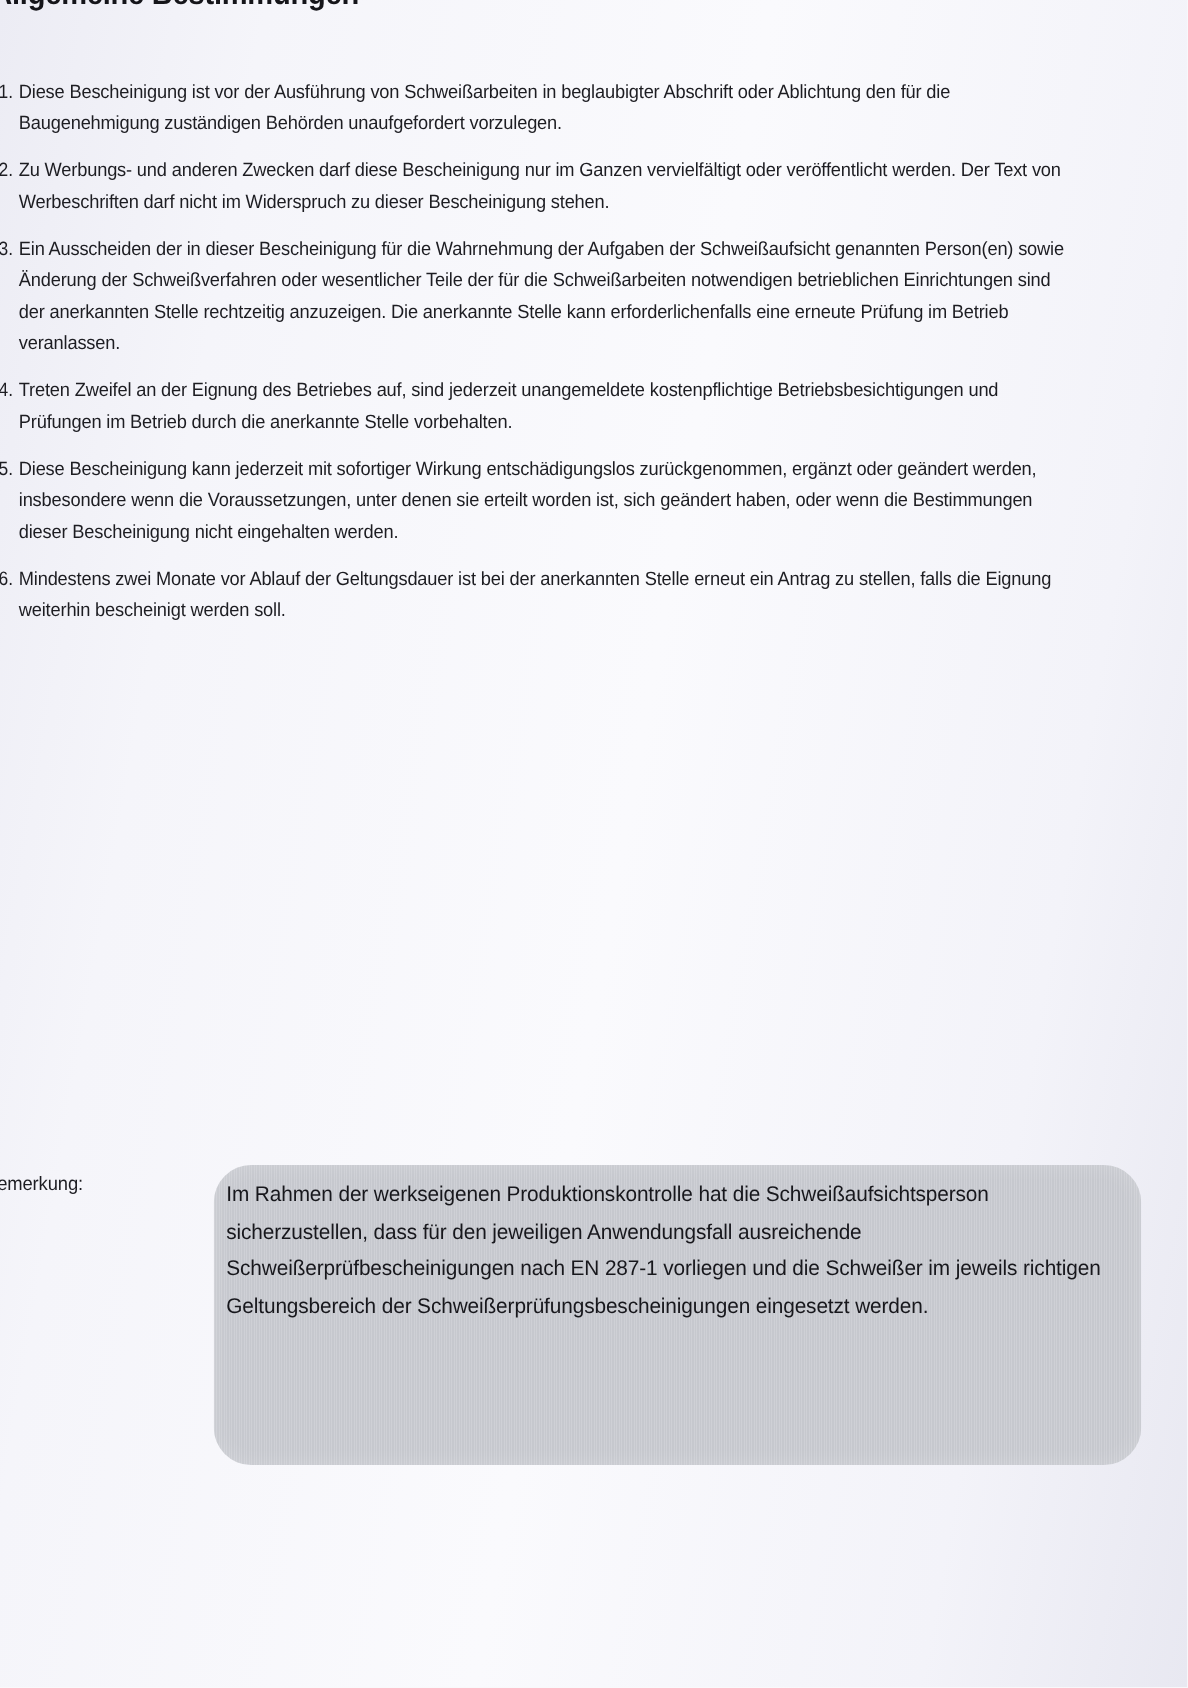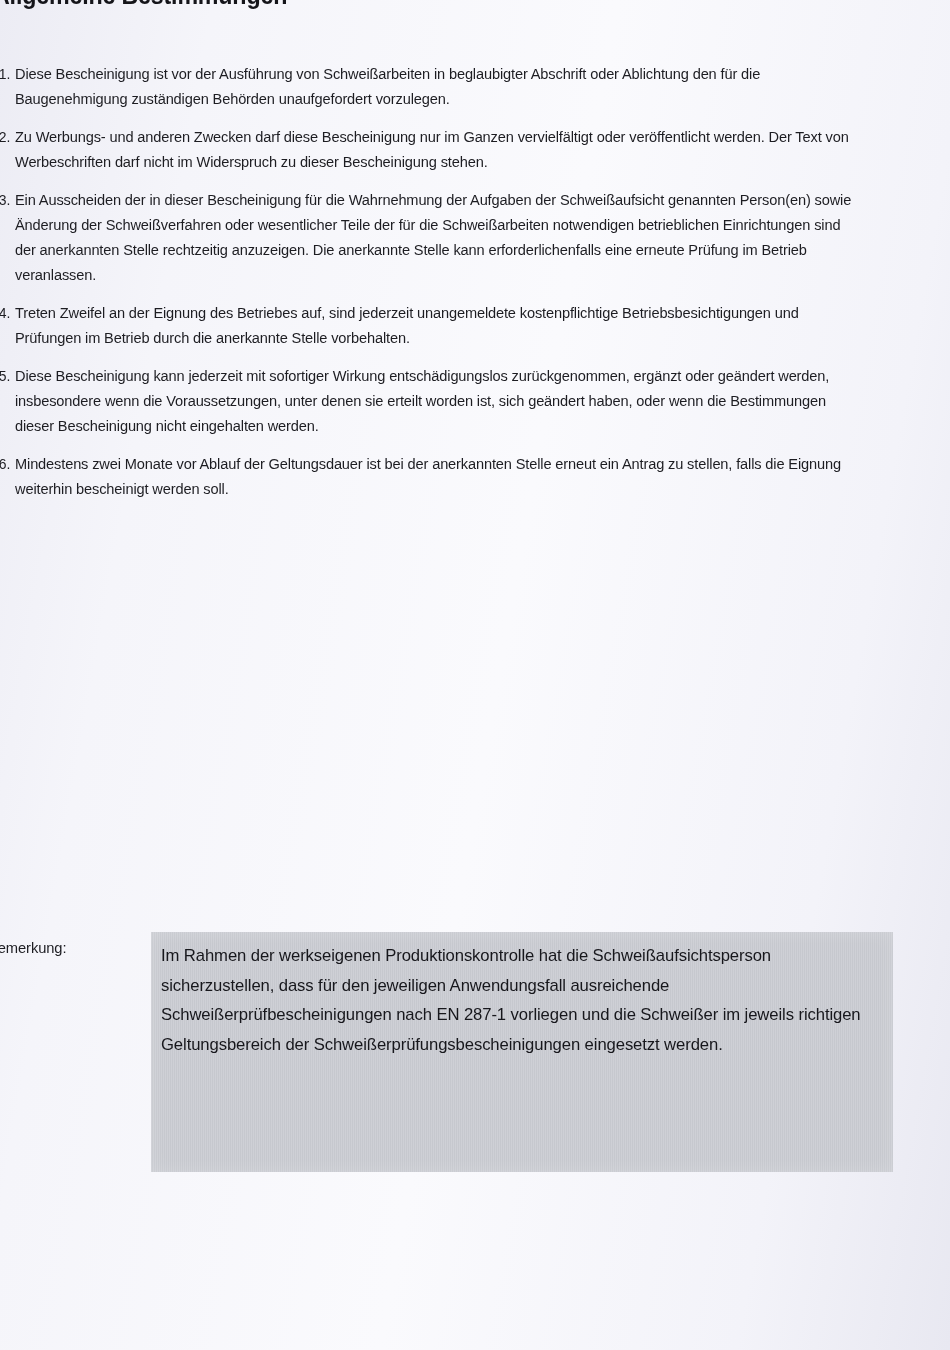--- a/index.html
+++ b/index.html
@@ -91,28 +91,29 @@
     position: absolute;
     left: -12px;
     top: 10px;
     font-size: 15.5px;
     letter-spacing: -0.1px;
     transform: scaleX(0.95);
     transform-origin: left top;
   }
   .remark-box {
     position: absolute;
-    left: 151px;
+    left: 171px;
     top: 3px;
     width: 742px;
     height: 240px;
     background: #c9cbd1;
     background-image:
       repeating-linear-gradient(90deg, rgba(255,255,255,0.10) 0 1px, rgba(0,0,0,0.015) 1px 2px);
     box-shadow: inset 0 0 18px rgba(255,255,255,0.18);
+    border-radius: 30px;
   }
   .remark-text {
     position: absolute;
     left: 10px;
     top: 9px;
     width: 720px;
     font-size: 17px;
     line-height: 29.5px;
     letter-spacing: -0.1px;
     color: #17171c;

